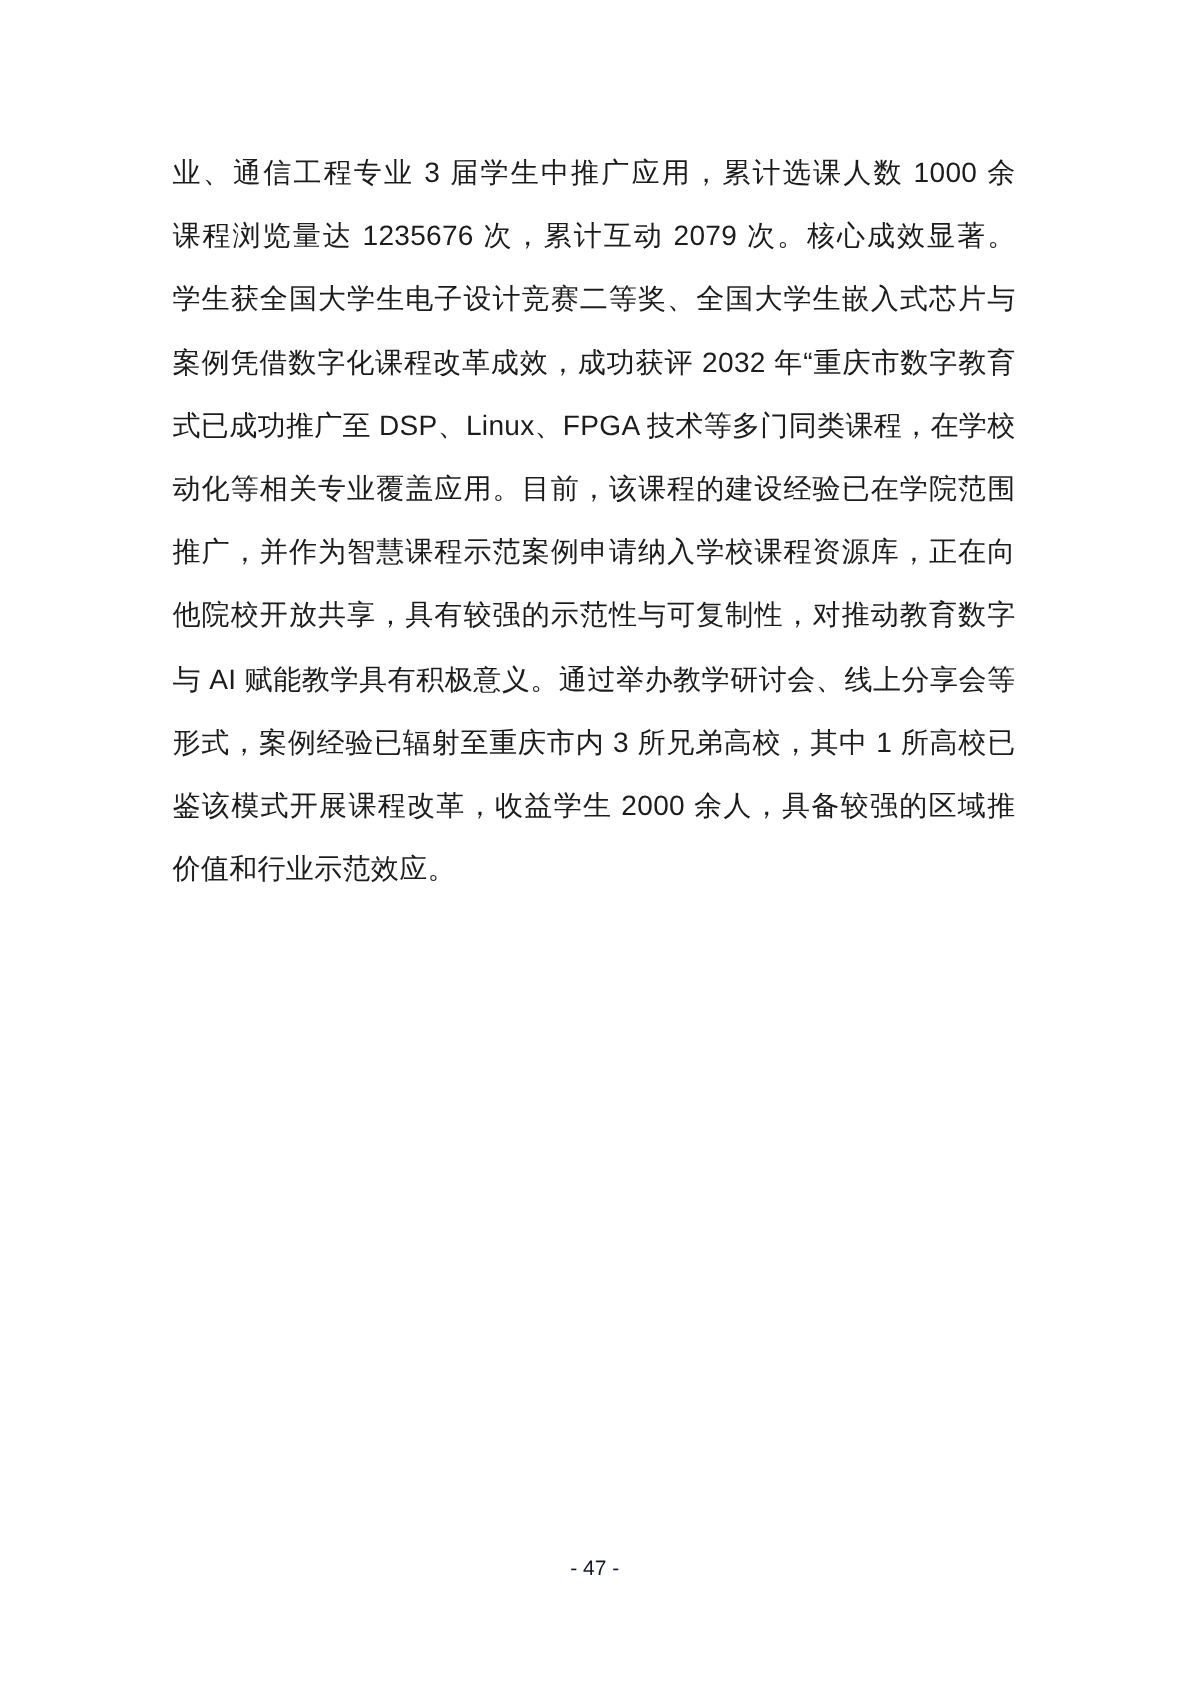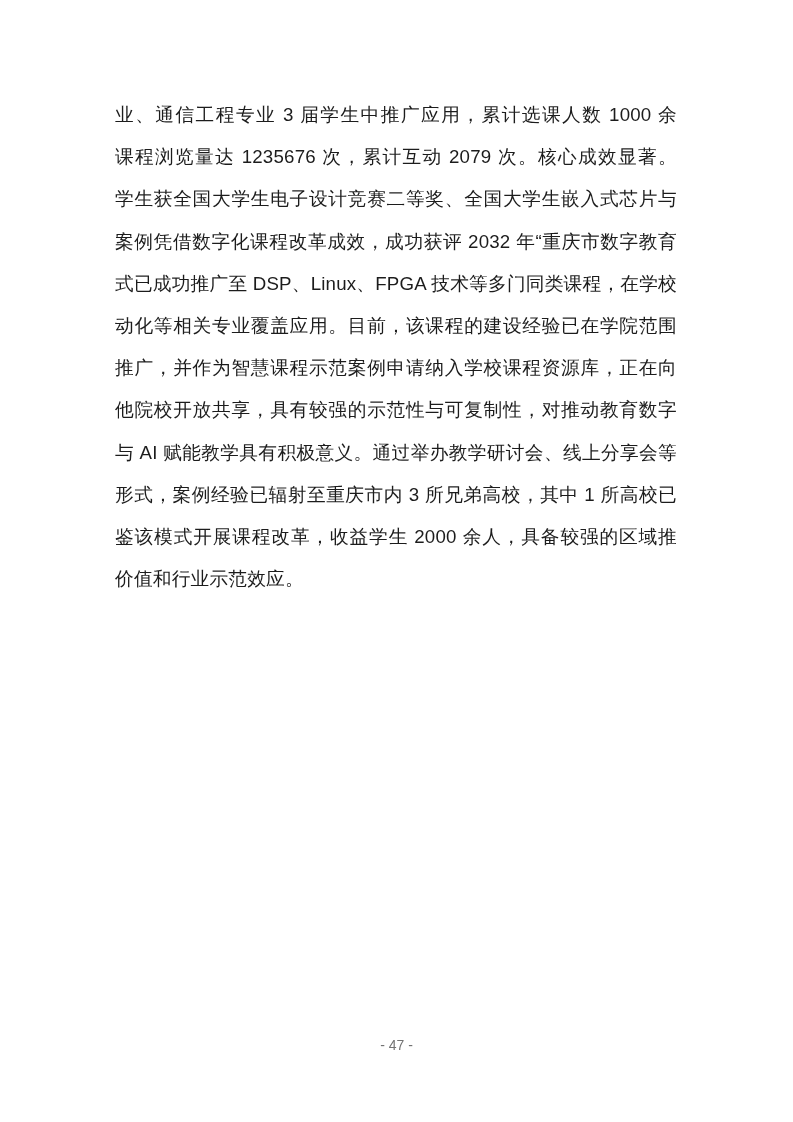--- a/index.html
+++ b/index.html
@@ -38,21 +38,21 @@
     text-align-last: left;
   }
   .footer {
     position: absolute;
     left: 0;
     top: 1035px;
     width: 100%;
     text-align: center;
     font-size: 14px;
     line-height: 20px;
-    color: #737373;
+    color: #0f172a;
   }
 </style>
 </head>
 <body>
 
 <div class="page">
   <div class="content">
     <div class="line">业、通信工程专业 3 届学生中推广应用，累计选课人数 1000 余人，</div>
     <div class="line">课程浏览量达 1235676 次，累计互动 2079 次。核心成效显著。（1）</div>
     <div class="line">学生获全国大学生电子设计竞赛二等奖、全国大学生嵌入式芯片与系</div>

